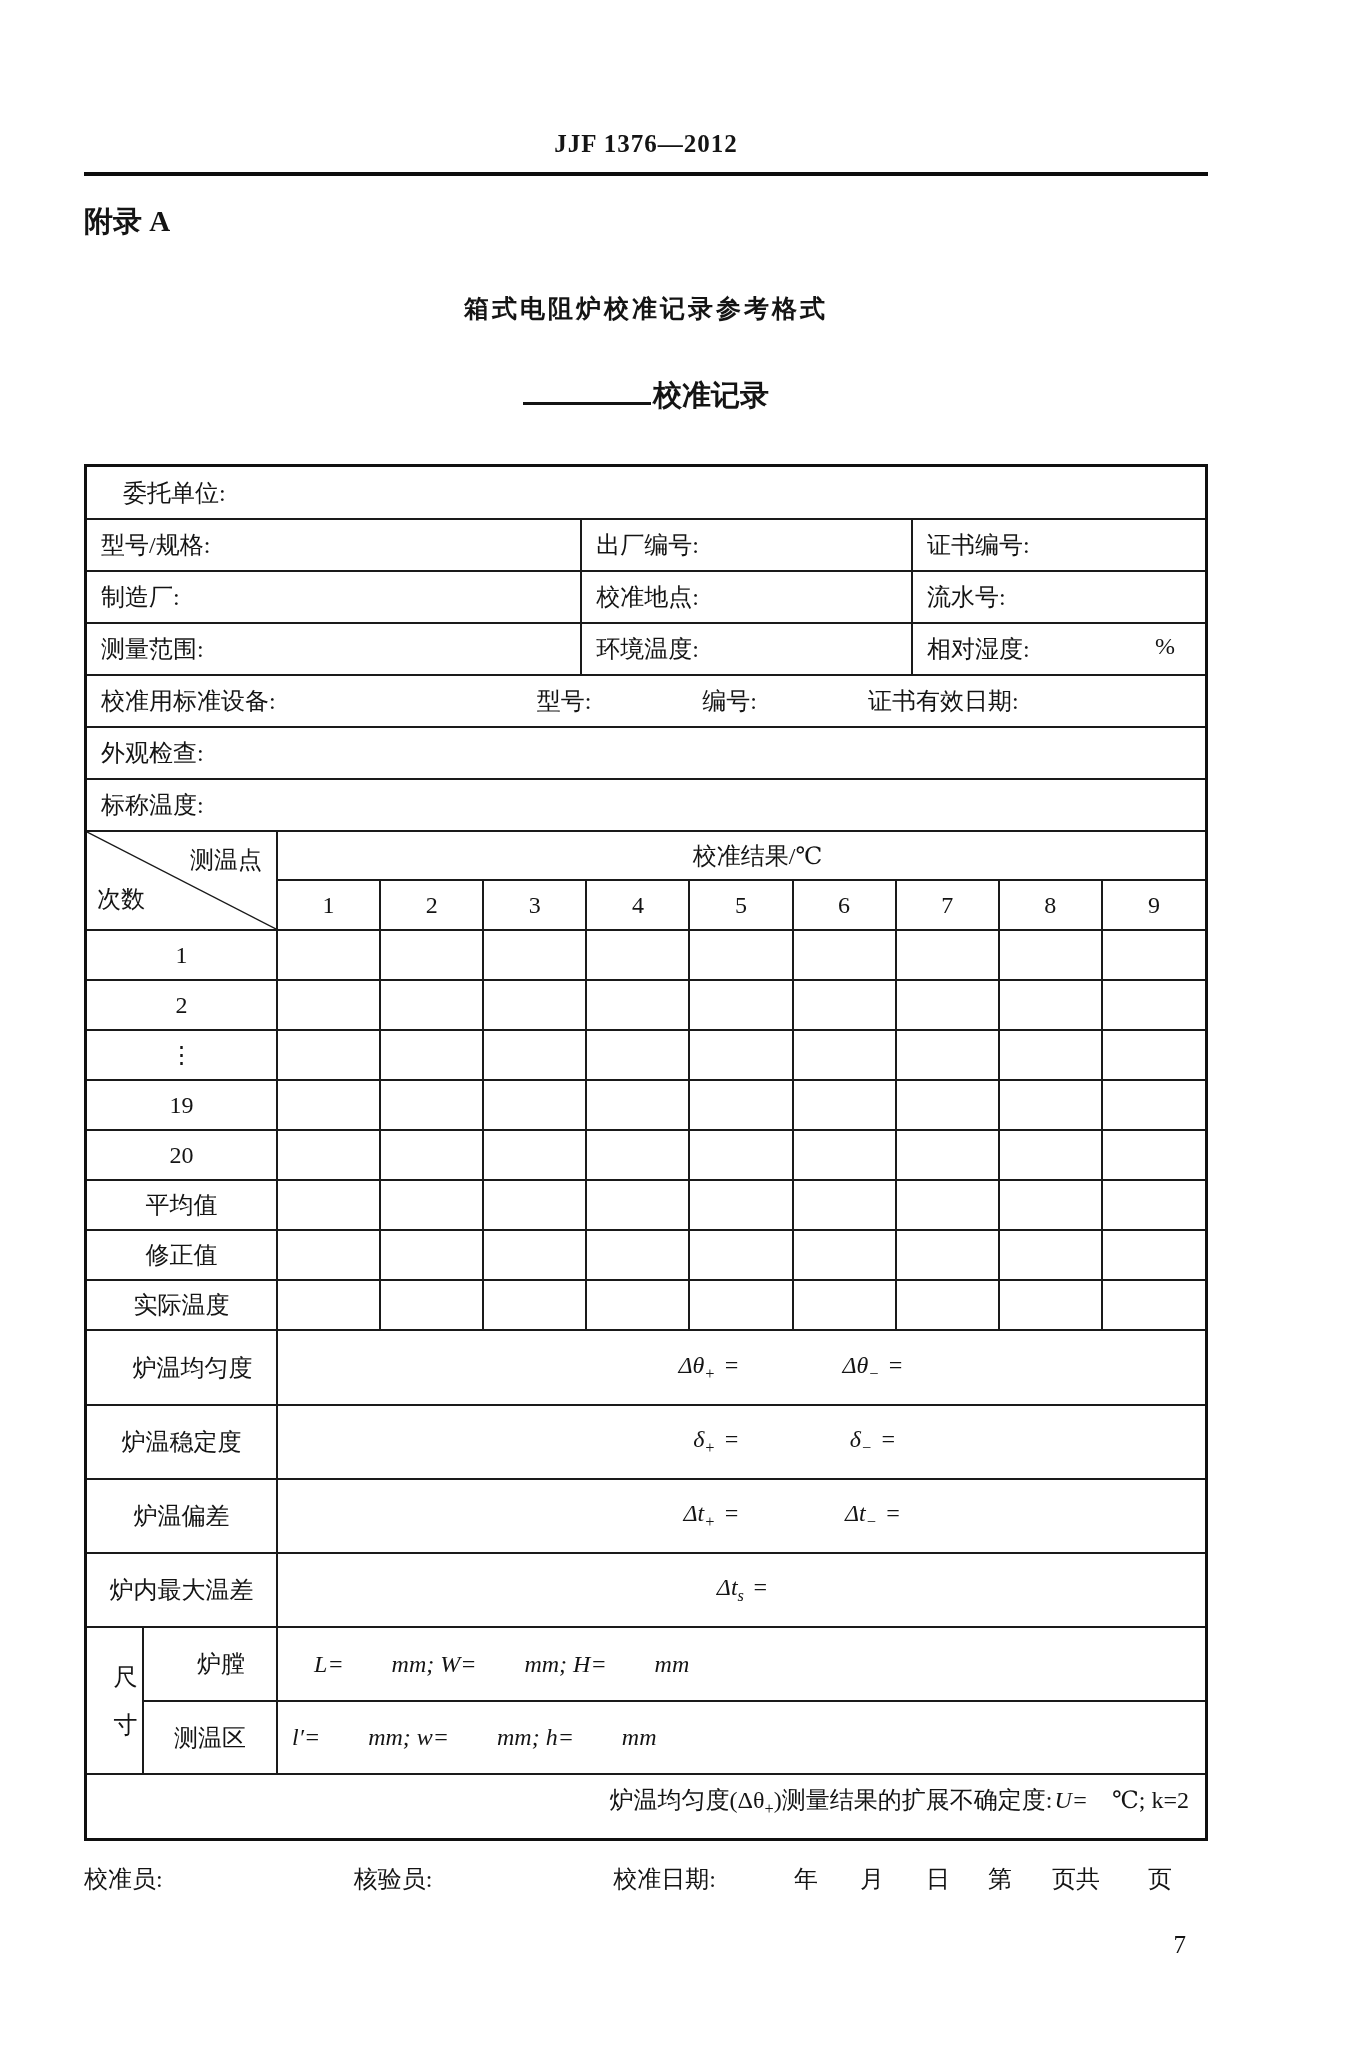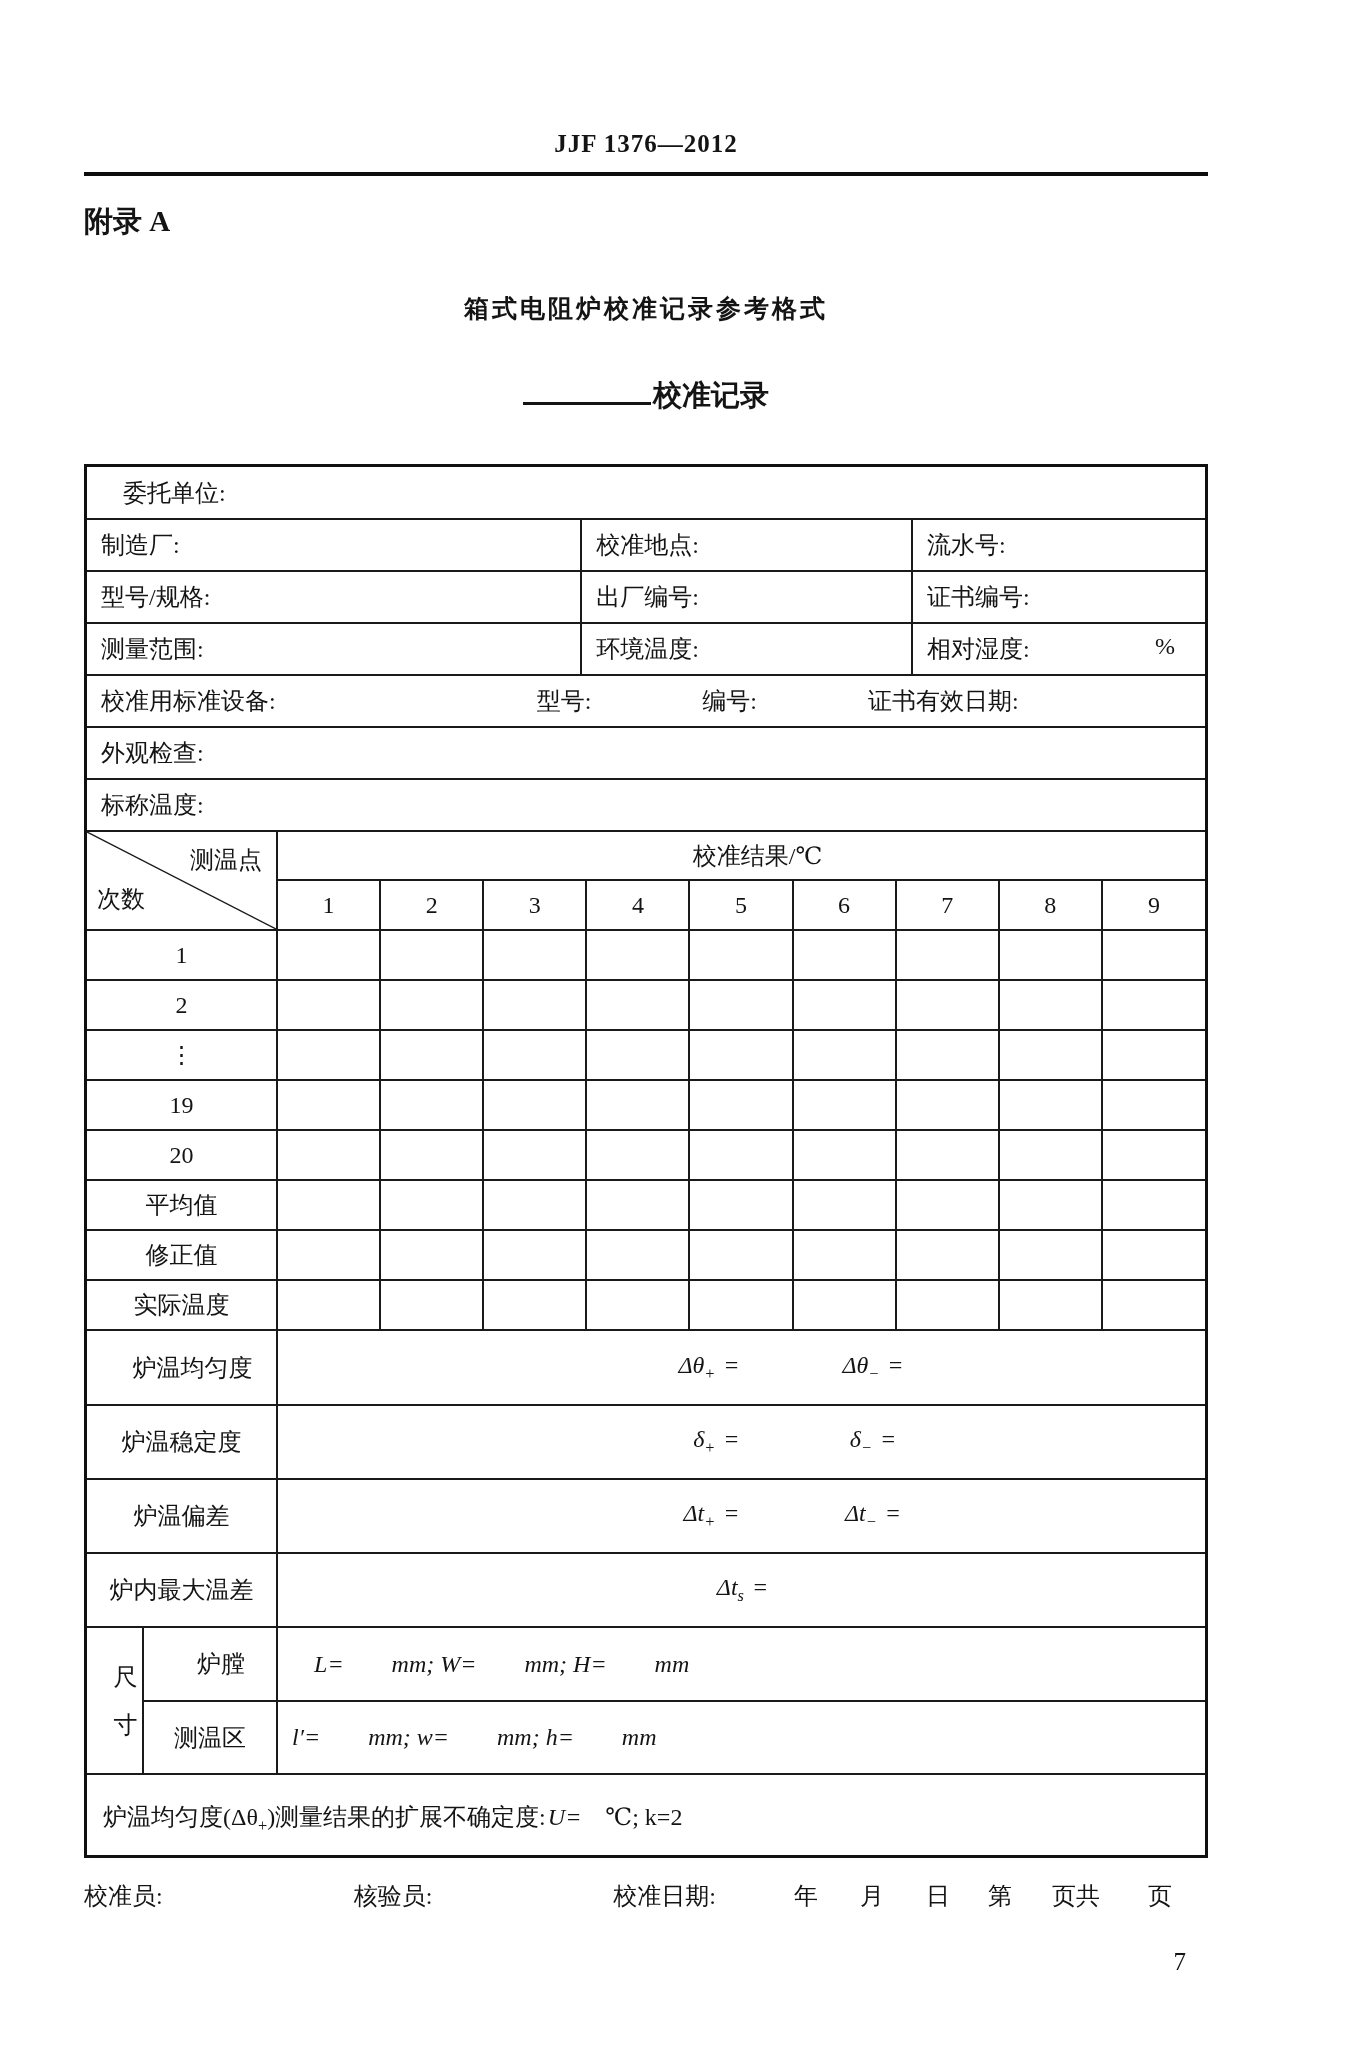--- a/index.html
+++ b/index.html
@@ -45,21 +45,21 @@
   .math { font-style:italic; font-family:"Liberation Serif","DejaVu Serif",serif; }
   sub { font-size:68%; }
   .res-left { display:inline-block; min-width:255px; }
   .eq { margin-left:8px; }
   .rcont { padding-left:16px !important; }
 
   .dim-group { display:flex; flex-direction:column; align-items:center; gap:16px; font-size:24px; }
   .dlab { text-align:center; }
   .dcont { white-space:pre; }
 
-  .unc { padding:24px 16px 11px; }
+  .unc { padding:7px 16px 11px;text-align:right; }
   .unc-line { font-size:24px; line-height:36px; }
   .unc .gap { margin-left:24px; }
   .unc .usym { margin-left:2px; }
 
   .footer { margin-top:22px; font-size:24px; white-space:nowrap; }
   .footer span { display:inline-block; }
   .f-verifier { margin-left:185px; }
   .f-date { margin-left:175px; }
   .f-year { margin-left:72px; }
   .f-month { margin-left:36px; }
@@ -88,28 +88,28 @@
         <colgroup>
             <col style="width:44.2%">
             <col style="width:29.6%">
             <col style="width:26.2%">
           </colgroup>
         <tbody>
             <tr>
           <td colspan="3">委托单位:</td>
         </tr>
         <tr>
+          <td>型号/规格:</td>
+          <td>出厂编号:</td>
+          <td>证书编号:</td>
+        </tr>
+        <tr>
           <td>制造厂:</td>
           <td>校准地点:</td>
           <td>流水号:</td>
-        </tr>
-        <tr>
-          <td>型号/规格:</td>
-          <td>出厂编号:</td>
-          <td>证书编号:</td>
         </tr>
         <tr>
           <td>测量范围:</td>
           <td>环境温度:</td>
           <td><span>相对湿度:</span><span class="pct">%</span></td>
         </tr>
         <tr>
           <td colspan="3" class="equip">
             <span>校准用标准设备:</span>
             <span class="tk2">型号:</span>

